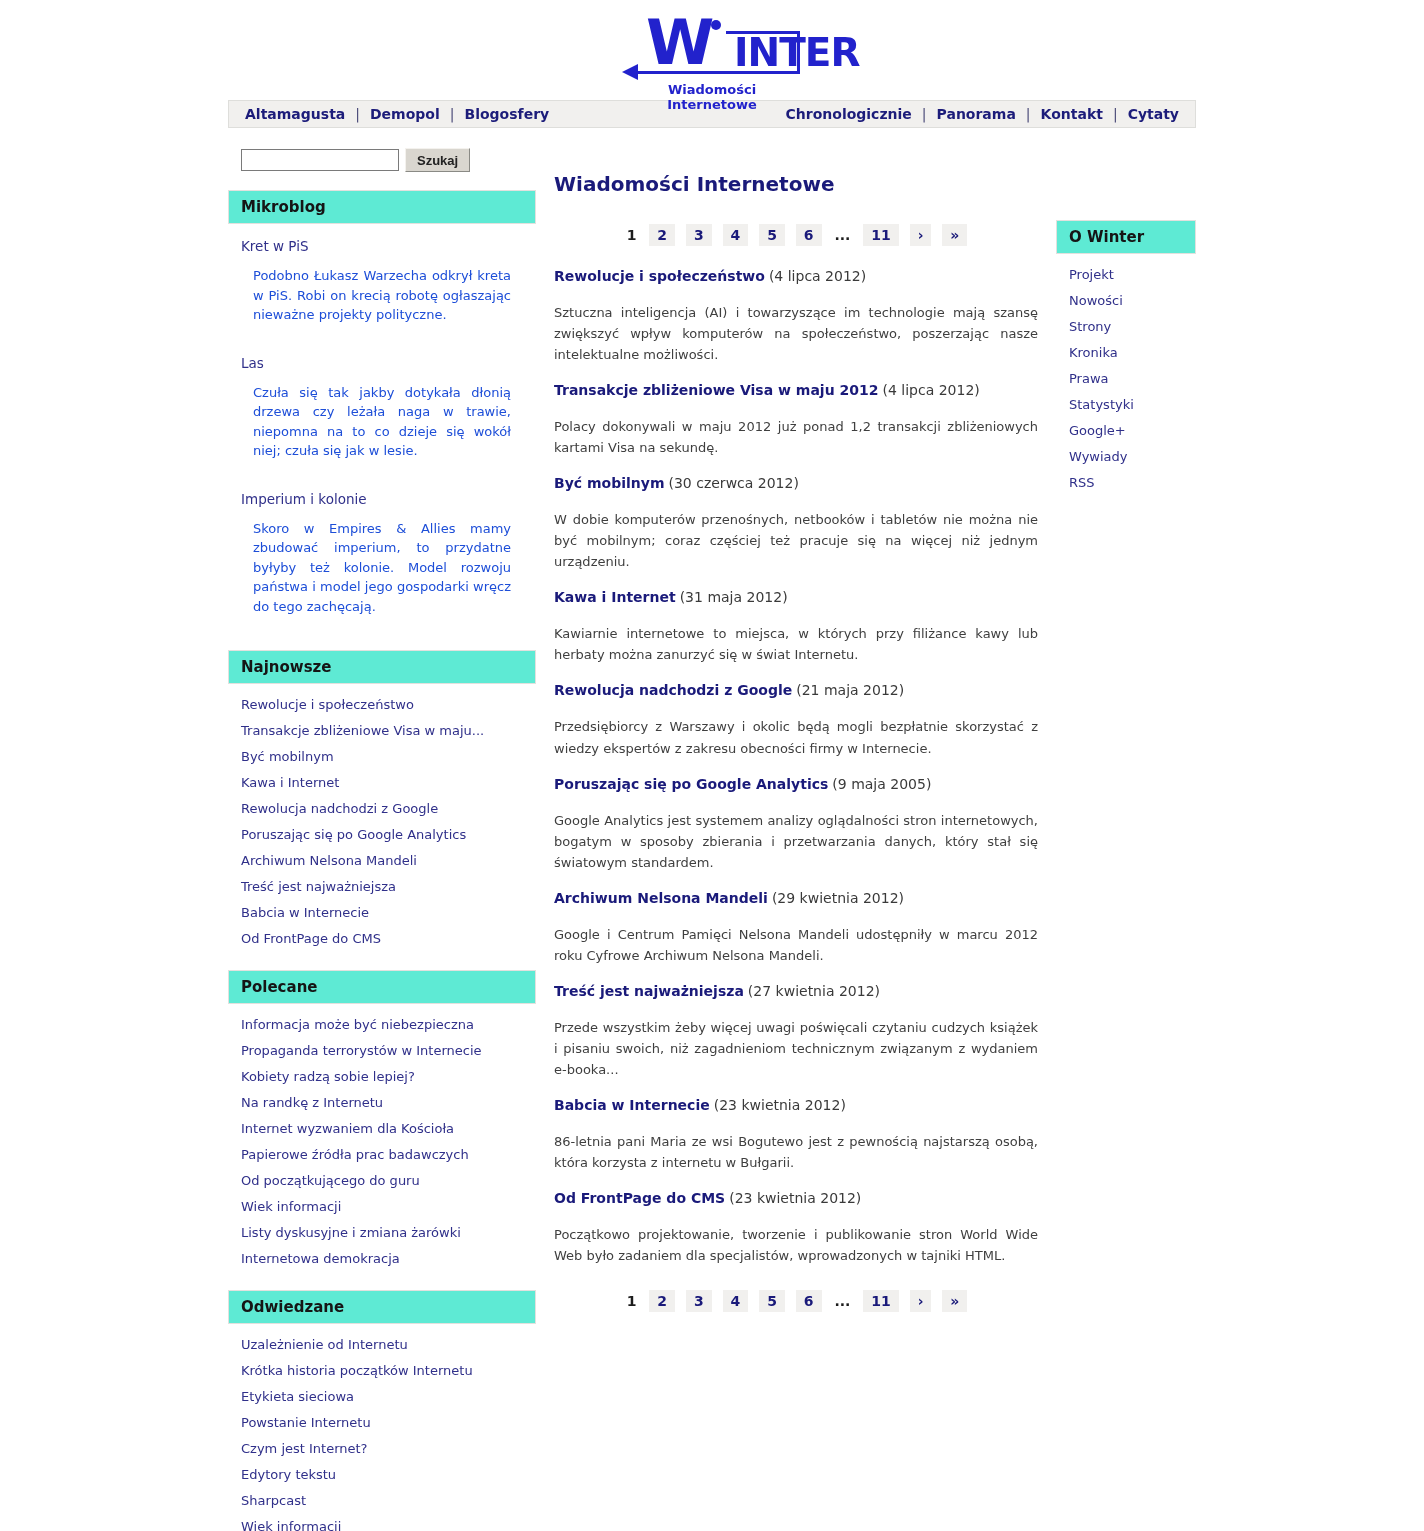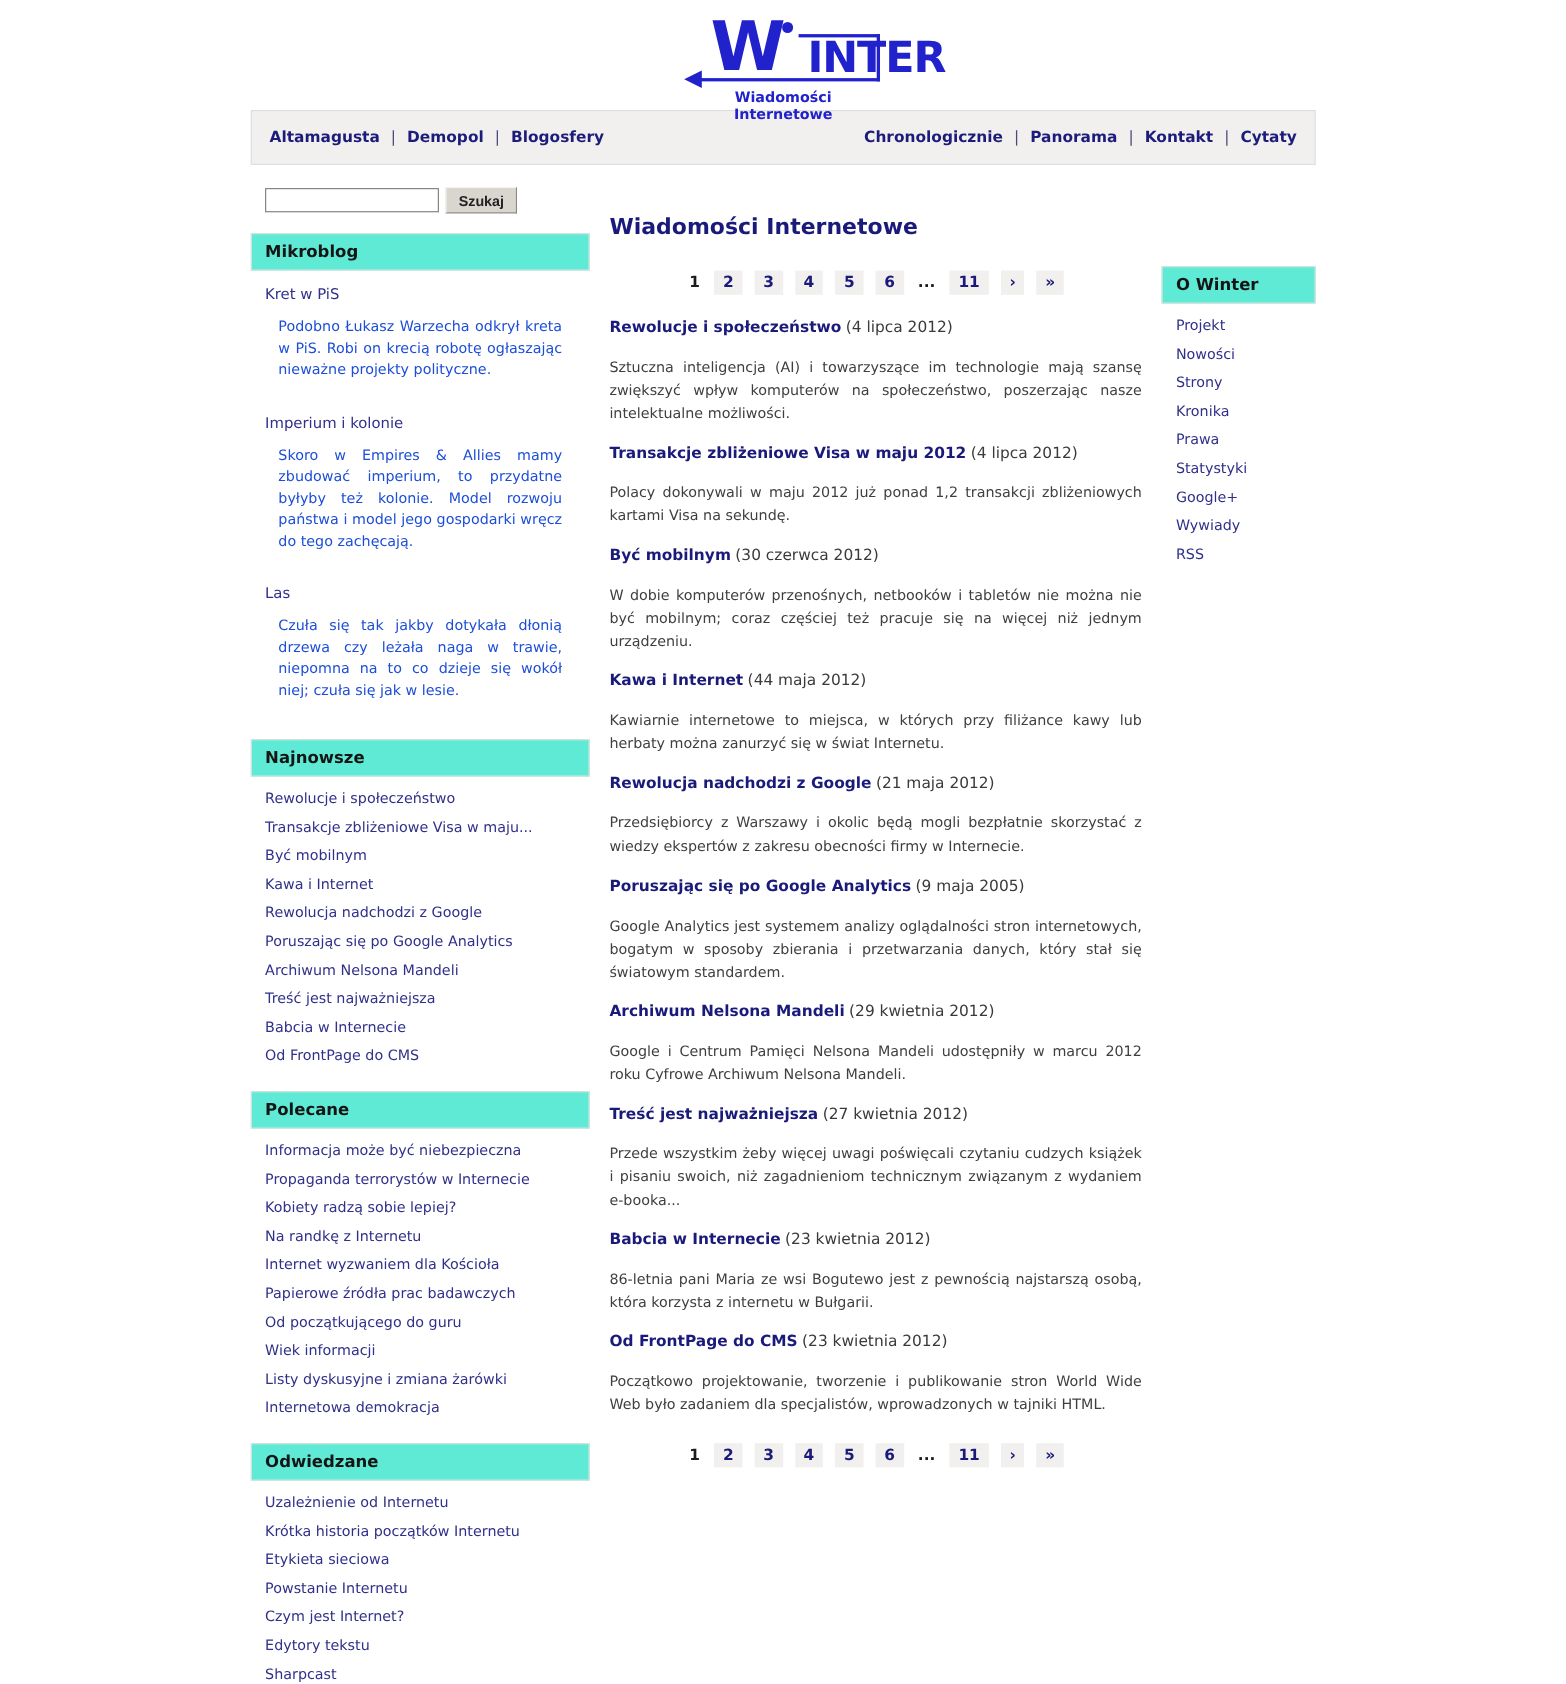--- a/index.html
+++ b/index.html
@@ -14,21 +14,21 @@
   .logo-w { position:absolute; left:24px; top:2px; font-size:62px; line-height:1; font-weight:bold; color:#2222cc; z-index:2; }
   .logo-dot { position:absolute; left:89px; top:10px; width:10px; height:10px; border-radius:50%; background:#2222cc; z-index:2; }
   .logo-rest { position:absolute; left:88px; top:23px; font-size:39px; line-height:1; font-weight:bold; letter-spacing:-1px; color:#2222cc; z-index:2;margin-left:24px; }
   .logo-frame-top { position:absolute; top:21px; left:104px; right:2px; height:3px; background:#2222cc; z-index:1; }
   .logo-frame-right { position:absolute; top:21px; right:2px; width:3px; height:43px; background:#2222cc; z-index:1; }
   .logo-frame-bottom { position:absolute; top:61px; left:14px; right:2px; height:3px; background:#2222cc; z-index:1; }
   .logo-arrow { position:absolute; top:54px; left:0; width:0; height:0; border-top:8px solid transparent; border-bottom:8px solid transparent; border-right:16px solid #2222cc; z-index:1; }
   .logo-subtitle { position:absolute; top:72px; left:0; width:100%; text-align:center; font-size:13px; font-weight:bold; color:#2222cc; }
 
   
-  .navbar { display:flex; justify-content:space-between; align-items:center; background:#f1f0ee; border:1px solid #dededb; height:50px; padding:0 16px; font-size:14px; font-weight:bold; }
+  .navbar { display:flex; justify-content:space-between; align-items:center; background:#f1f0ee; border:1px solid #dededb; height:28px; padding:0 16px; font-size:14px; font-weight:bold; }
   .navbar a { color:#1c1c7a; }
   .nav-sep { color:#4a4a78; margin:0 10px; font-weight:normal; }
 
   
   .content { display:flex; align-items:flex-start; }
   .col-left  { width:308px; flex:none; padding-top:20px; }
   .col-main  { width:484px; flex:none; margin-left:18px; }
   .col-right { width:140px; flex:none; margin-left:18px; padding-top:92px; }
 
   
@@ -95,26 +95,26 @@
         <button class="search-btn">Szukaj</button>
       </div>
 
       <div class="side-box">
         <div class="side-header">Mikroblog</div>
         <div class="mb-item">
           <a class="mb-title">Kret w PiS</a>
           <p class="mb-text">Podobno Łukasz Warzecha odkrył kreta w PiS. Robi on krecią robotę ogłaszając nieważne projekty polityczne.</p>
         </div>
         <div class="mb-item">
+          <a class="mb-title">Las</a>
+          <p class="mb-text">Czuła się tak jakby dotykała dłonią drzewa czy leżała naga w trawie, niepomna na to co dzieje się wokół niej; czuła się jak w lesie.</p>
+        </div>
+        <div class="mb-item">
           <a class="mb-title">Imperium i kolonie</a>
           <p class="mb-text">Skoro w Empires &amp; Allies mamy zbudować imperium, to przydatne byłyby też kolonie. Model rozwoju państwa i model jego gospodarki wręcz do tego zachęcają.</p>
-        </div>
-        <div class="mb-item">
-          <a class="mb-title">Las</a>
-          <p class="mb-text">Czuła się tak jakby dotykała dłonią drzewa czy leżała naga w trawie, niepomna na to co dzieje się wokół niej; czuła się jak w lesie.</p>
         </div>
       </div>
 
       <div class="side-box">
         <div class="side-header">Najnowsze</div>
         <div class="side-links">
           <a class="side-link">Rewolucje i społeczeństwo</a>
           <a class="side-link">Transakcje zbliżeniowe Visa w maju...</a>
           <a class="side-link">Być mobilnym</a>
           <a class="side-link">Kawa i Internet</a>
@@ -183,21 +183,21 @@
       </div>
       <div class="article">
         <div class="article-head"><a class="article-title">Transakcje zbliżeniowe Visa w maju 2012</a><span class="article-date">(4 lipca 2012)</span></div>
         <div class="article-text">Polacy dokonywali w maju 2012 już ponad 1,2 transakcji zbliżeniowych kartami Visa na sekundę.</div>
       </div>
       <div class="article">
         <div class="article-head"><a class="article-title">Być mobilnym</a><span class="article-date">(30 czerwca 2012)</span></div>
         <div class="article-text">W dobie komputerów przenośnych, netbooków i tabletów nie można nie być mobilnym; coraz częściej też pracuje się na więcej niż jednym urządzeniu.</div>
       </div>
       <div class="article">
-        <div class="article-head"><a class="article-title">Kawa i Internet</a><span class="article-date">(44 maja 2012)</span></div>
+        <div class="article-head"><a class="article-title">Kawa i Internet</a><span class="article-date">(31 maja 2012)</span></div>
         <div class="article-text">Kawiarnie internetowe to miejsca, w których przy filiżance kawy lub herbaty można zanurzyć się w świat Internetu.</div>
       </div>
       <div class="article">
         <div class="article-head"><a class="article-title">Rewolucja nadchodzi z Google</a><span class="article-date">(21 maja 2012)</span></div>
         <div class="article-text">Przedsiębiorcy z Warszawy i okolic będą mogli bezpłatnie skorzystać z wiedzy ekspertów z zakresu obecności firmy w Internecie.</div>
       </div>
       <div class="article">
         <div class="article-head"><a class="article-title">Poruszając się po Google Analytics</a><span class="article-date">(9 maja 2005)</span></div>
         <div class="article-text">Google Analytics jest systemem analizy oglądalności stron internetowych, bogatym w sposoby zbierania i przetwarzania danych, który stał się światowym standardem.</div>
       </div>

